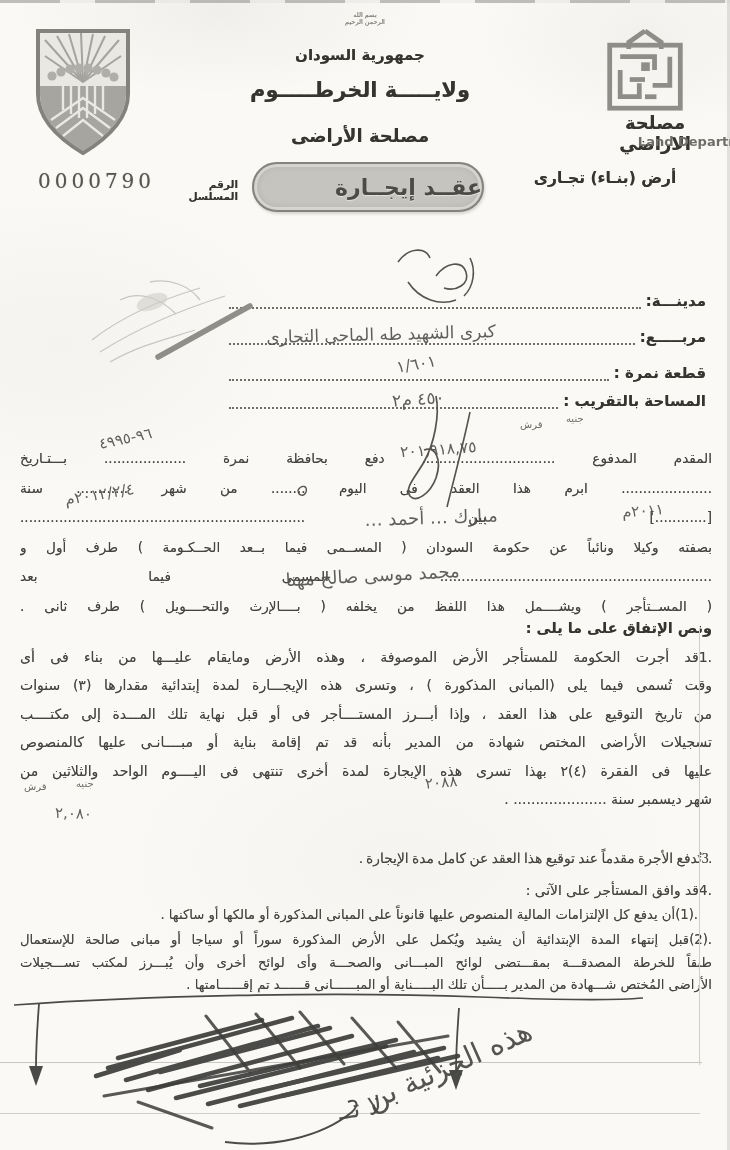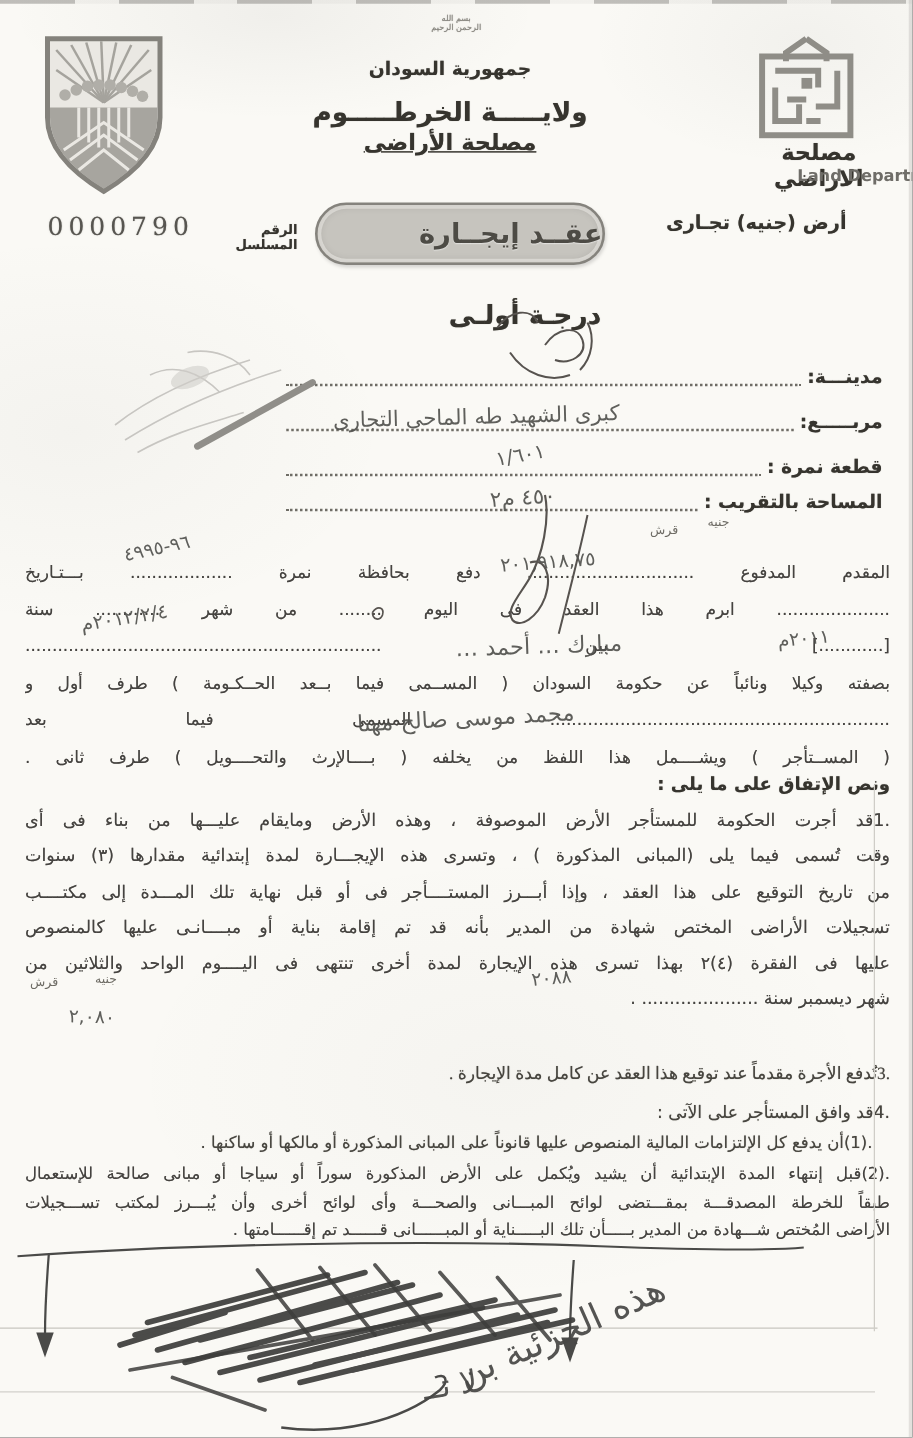--- a/index.html
+++ b/index.html
@@ -16,21 +16,21 @@
   }
   .abs{position:absolute;}
   .print{position:absolute;color:#47453f;text-shadow:0 0 .6px rgba(70,68,62,.6);}
   .b{font-weight:700;color:#36342e;}
   .ctr{text-align:center;}
   .ltr{direction:ltr;unicode-bidi:isolate;}
   
   .basmala{top:12px;left:344px;width:42px;font-size:6.5px;line-height:7px;color:#8b8983;text-align:center;}
   .country{top:46px;left:255px;width:210px;font-size:15px;}
   .state{top:78px;left:240px;width:240px;font-size:21px;letter-spacing:1px;}
-  .dept{top:104px;left:255px;width:210px;font-size:18px;text-decoration:underline;}
+  .dept{top:125px;left:255px;width:210px;font-size:18px;}
   .logo-ar{top:112px;left:592px;width:126px;font-size:18px;}
   .logo-en{top:134px;left:584px;width:140px;font-size:13px;color:#6f6d68;font-weight:700;text-shadow:none;margin-left:48px;}
   .hairline{position:absolute;background:#d9d7d2;}
   
   .serial{top:169px;left:38px;width:128px;font-family:"DejaVu Serif",serif;font-size:20px;letter-spacing:4px;color:#575550;text-shadow:0 0 1px rgba(90,88,82,.5);}
   .serial-label{top:178px;left:164px;width:74px;font-size:10.5px;}
   .pill{top:162px;left:252px;width:228px;height:46px;border-radius:26px;background:#c6c4be;
         border:2px solid #85837d;box-shadow:inset 0 0 0 3px rgba(250,249,245,.45), inset 0 0 8px rgba(0,0,0,.18), 1px 2px 3px rgba(0,0,0,.15);
         display:flex;align-items:center;}
   .pill span{font-size:22px;font-weight:700;color:#4d4b45;letter-spacing:2px;text-shadow:0 1px 1px rgba(255,255,255,.5);}
@@ -135,23 +135,22 @@
   </svg>
   <div class="print b ctr logo-ar">مصلحة الاراضي</div>
   <div class="print ctr logo-en">Land Department</div>
   <div class="hairline" style="top:157px;left:392px;width:330px;"></div>
 
   <div class="print serial ltr">0000790</div>
   <div class="print b serial-label">الرقم المسلسل</div>
   <div class="abs pill">
     <span>عقــد إيجــارة</span>
   </div>
-  <div class="print b ctr landtype">أرض (جنيه) تجـارى</div>
-
-  <div class="print b ctr grade">درجـة أولـى</div>
+  <div class="print b ctr landtype">أرض (بنـاء) تجـارى</div>
+
 
   <div class="frow" style="top:292px;">
     <span class="lab">مدينـــة:</span>
     <span class="leader"></span>
   </div>
   <div class="frow" style="top:328px;">
     <span class="lab">مربـــــع:</span>
     <span class="leader"></span>
   </div>
   <div class="frow" style="top:364px;">

